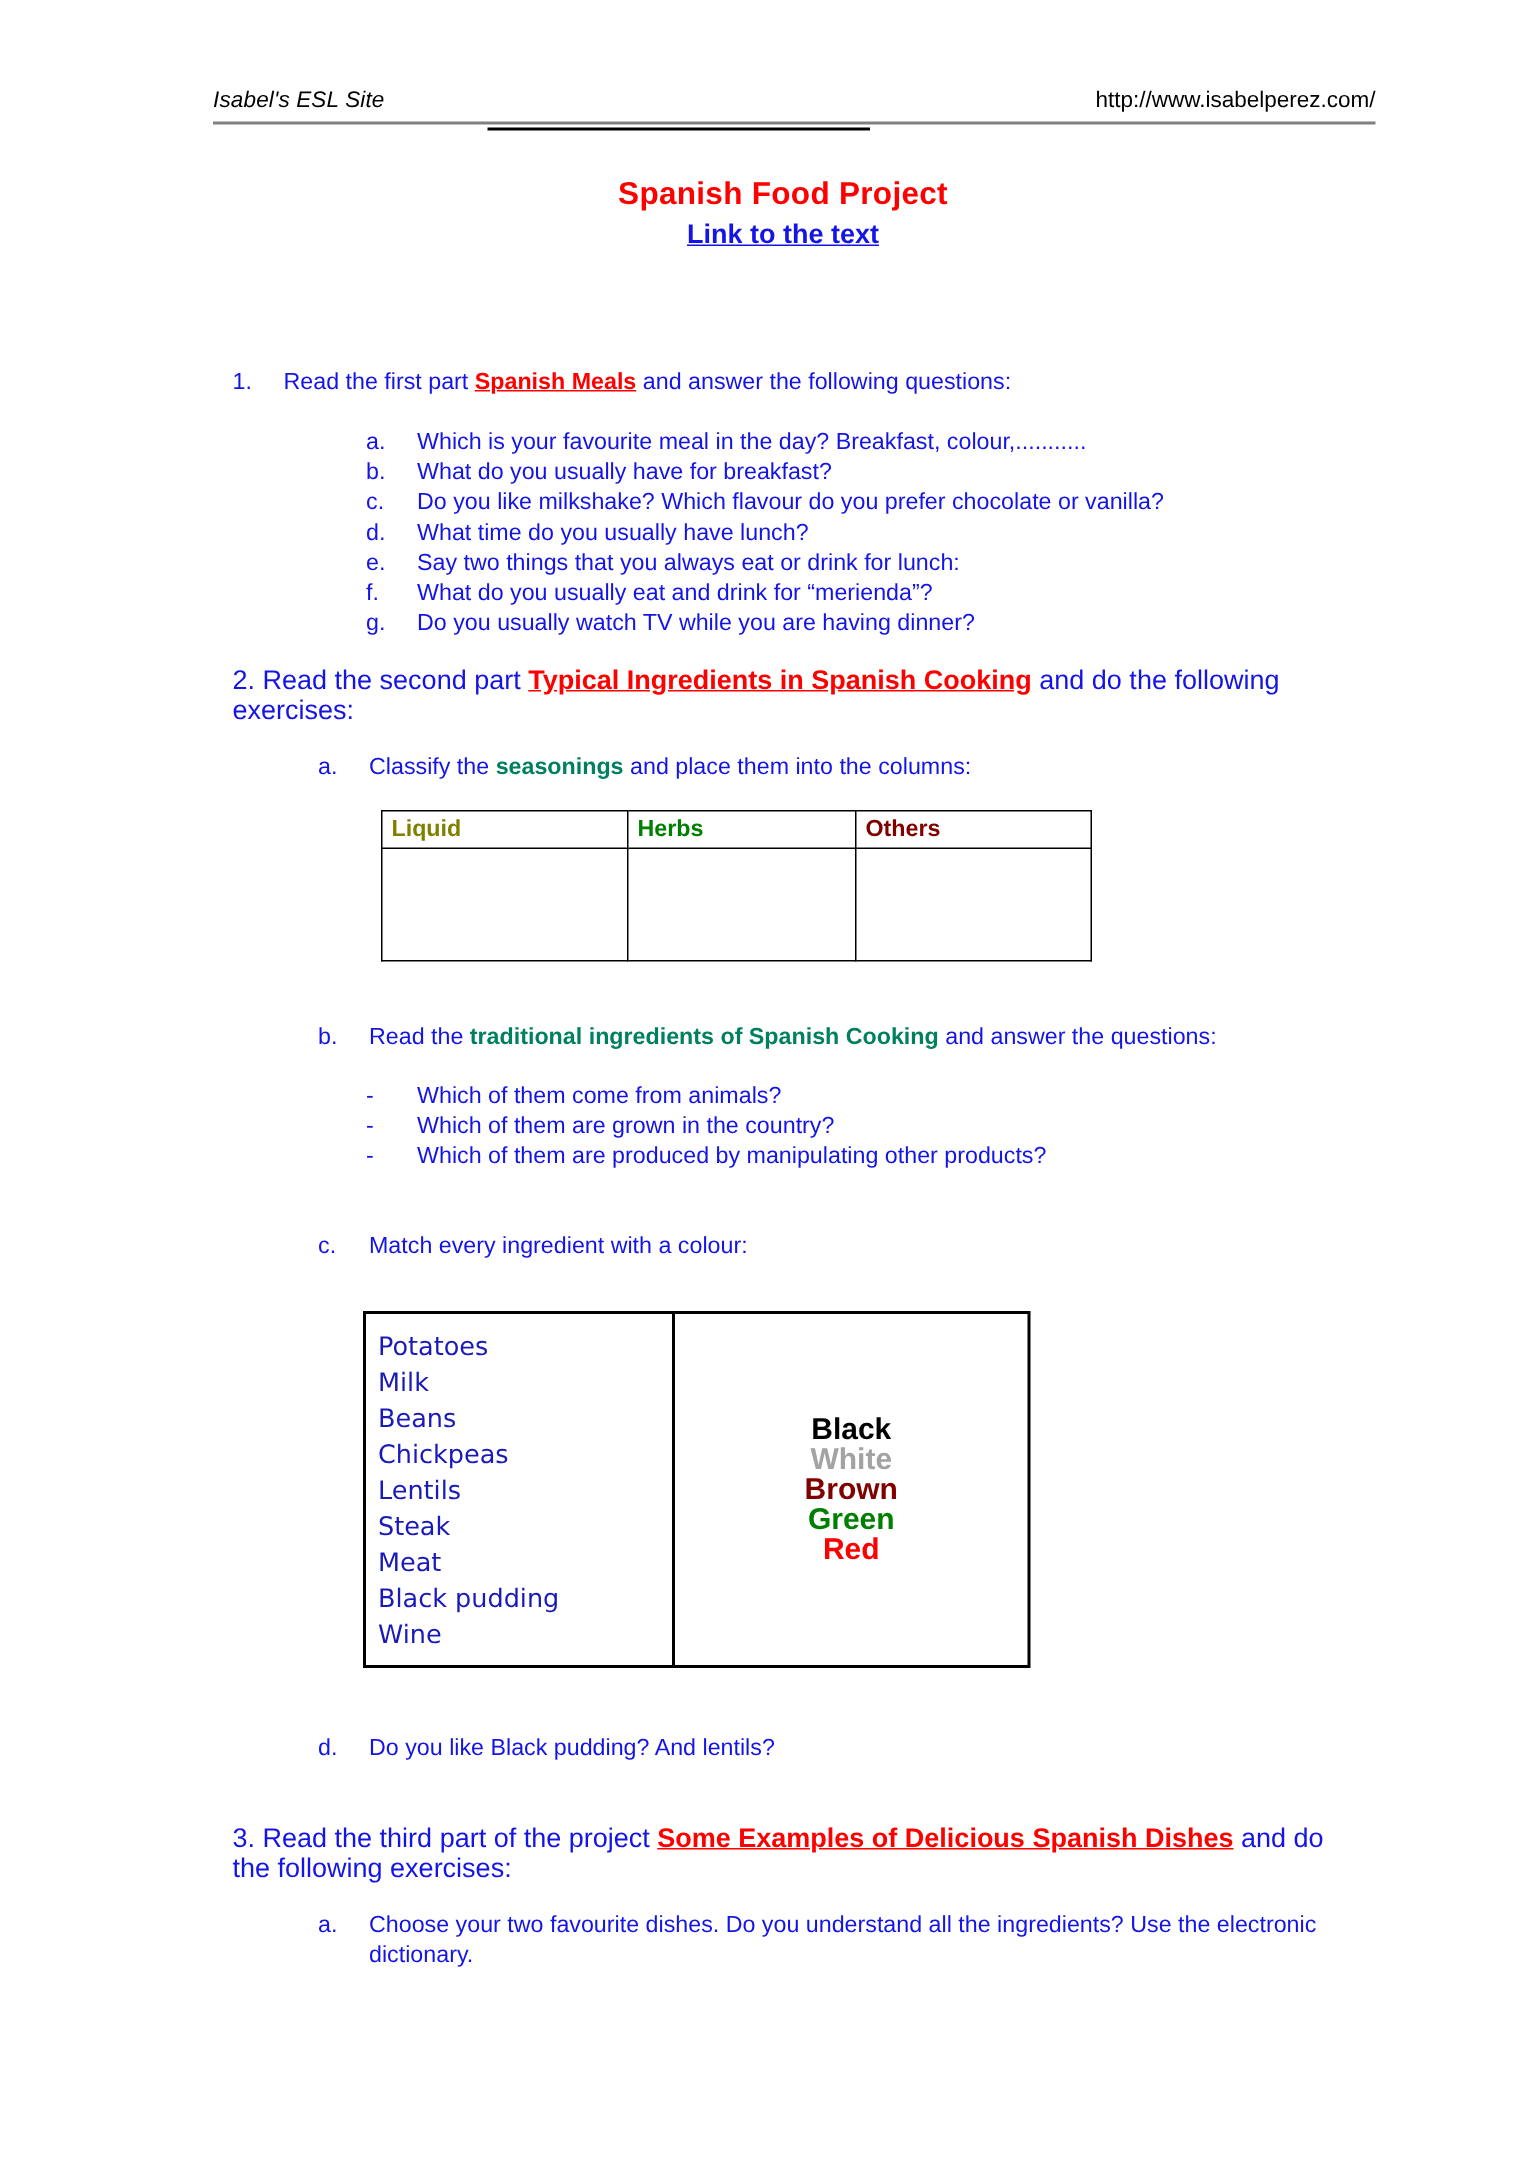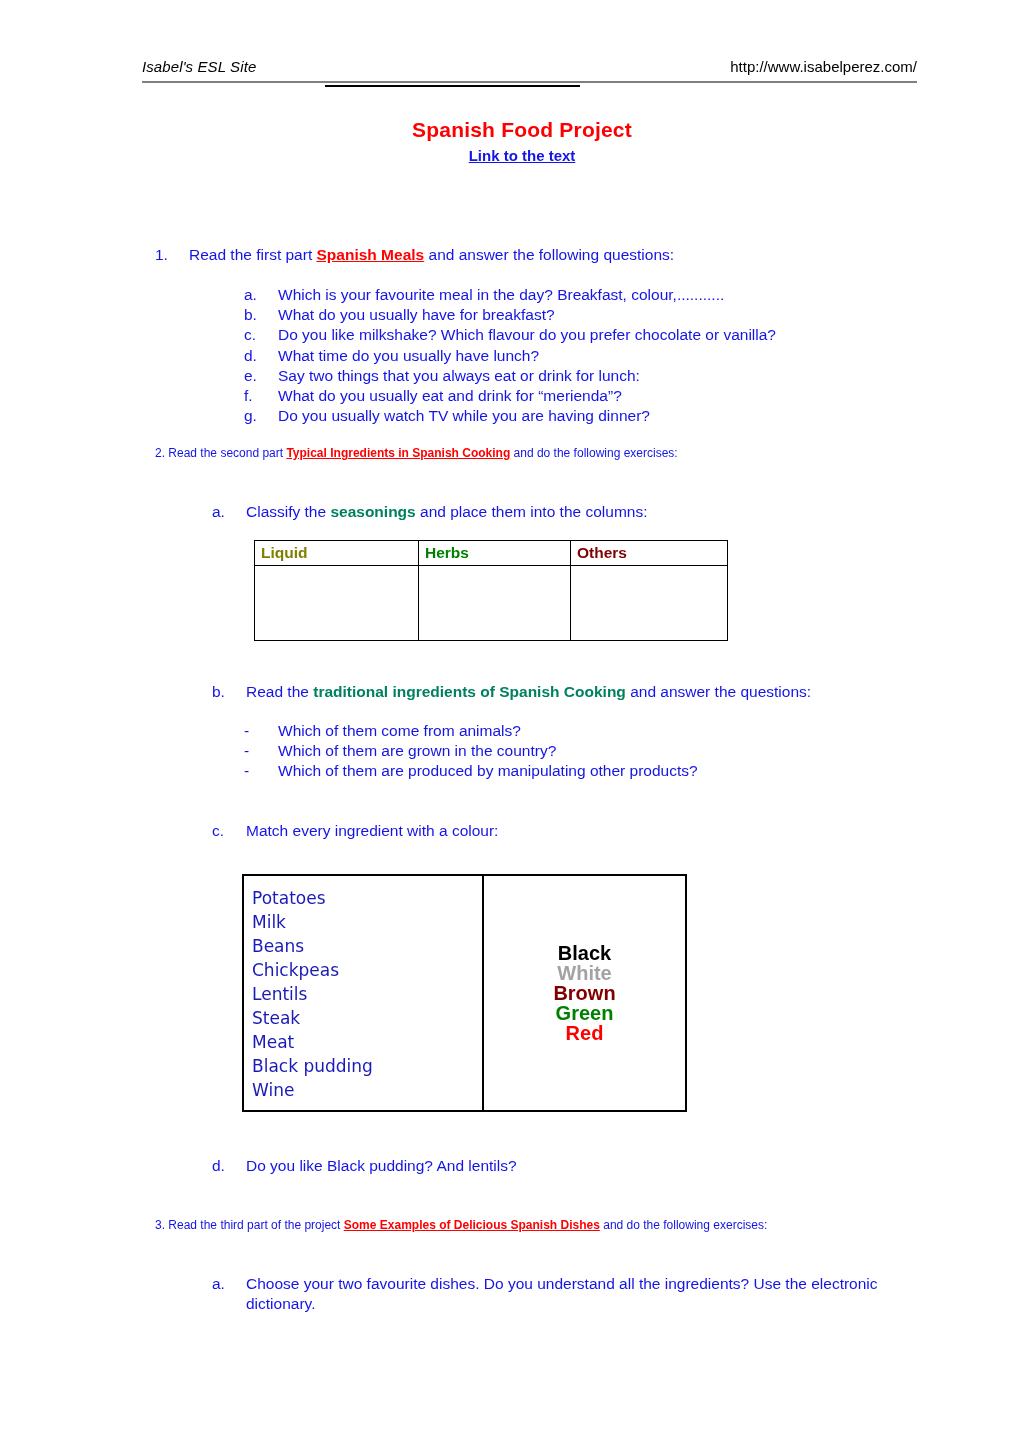--- a/index.html
+++ b/index.html
@@ -64,40 +64,40 @@
     text-align: center;
   }
   .doc-title {
     font-size: 21px;
     font-weight: bold;
     color: #ff0000;
     line-height: 24px;
     letter-spacing: 0.2px;
   }
   .doc-link {
-    font-size: 15px;
+    font-size: 18px;
     font-weight: bold;
     color: #1414e6;
     text-decoration: underline;
     line-height: 22px;
     display: inline-block;
     margin-top: 3px;
     cursor: pointer;
   }
   .doc-sub {
     font-size: 15px;
     font-weight: bold;
     color: #ff0000;
     margin-top: 22px;
   }
 
   
   .q {
     position: absolute;
-    font-size: 12px;
+    font-size: 18px;
     line-height: 20px;
     color: #1414e6;
   }
   .hl-red {
     color: #ff0000;
     font-weight: bold;
     text-decoration: underline;
   }
   .hl-green {
     color: #008060;
@@ -171,21 +171,21 @@
     position: absolute;
     left: 230px;
     top: 874px;
     width: 445px;
     height: 238px;
     border: 2px solid #000000;
     box-sizing: border-box;
     display: flex;
   }
   .matchbox .left {
-    width: 240px;
+    width: 206px;
     box-sizing: border-box;
     border-right: 2px solid #000000;
     padding: 10px 0 0 8px;
   }
   .matchbox .right {
     flex: 1;
     box-sizing: border-box;
     display: flex;
     align-items: center;
     justify-content: center;

